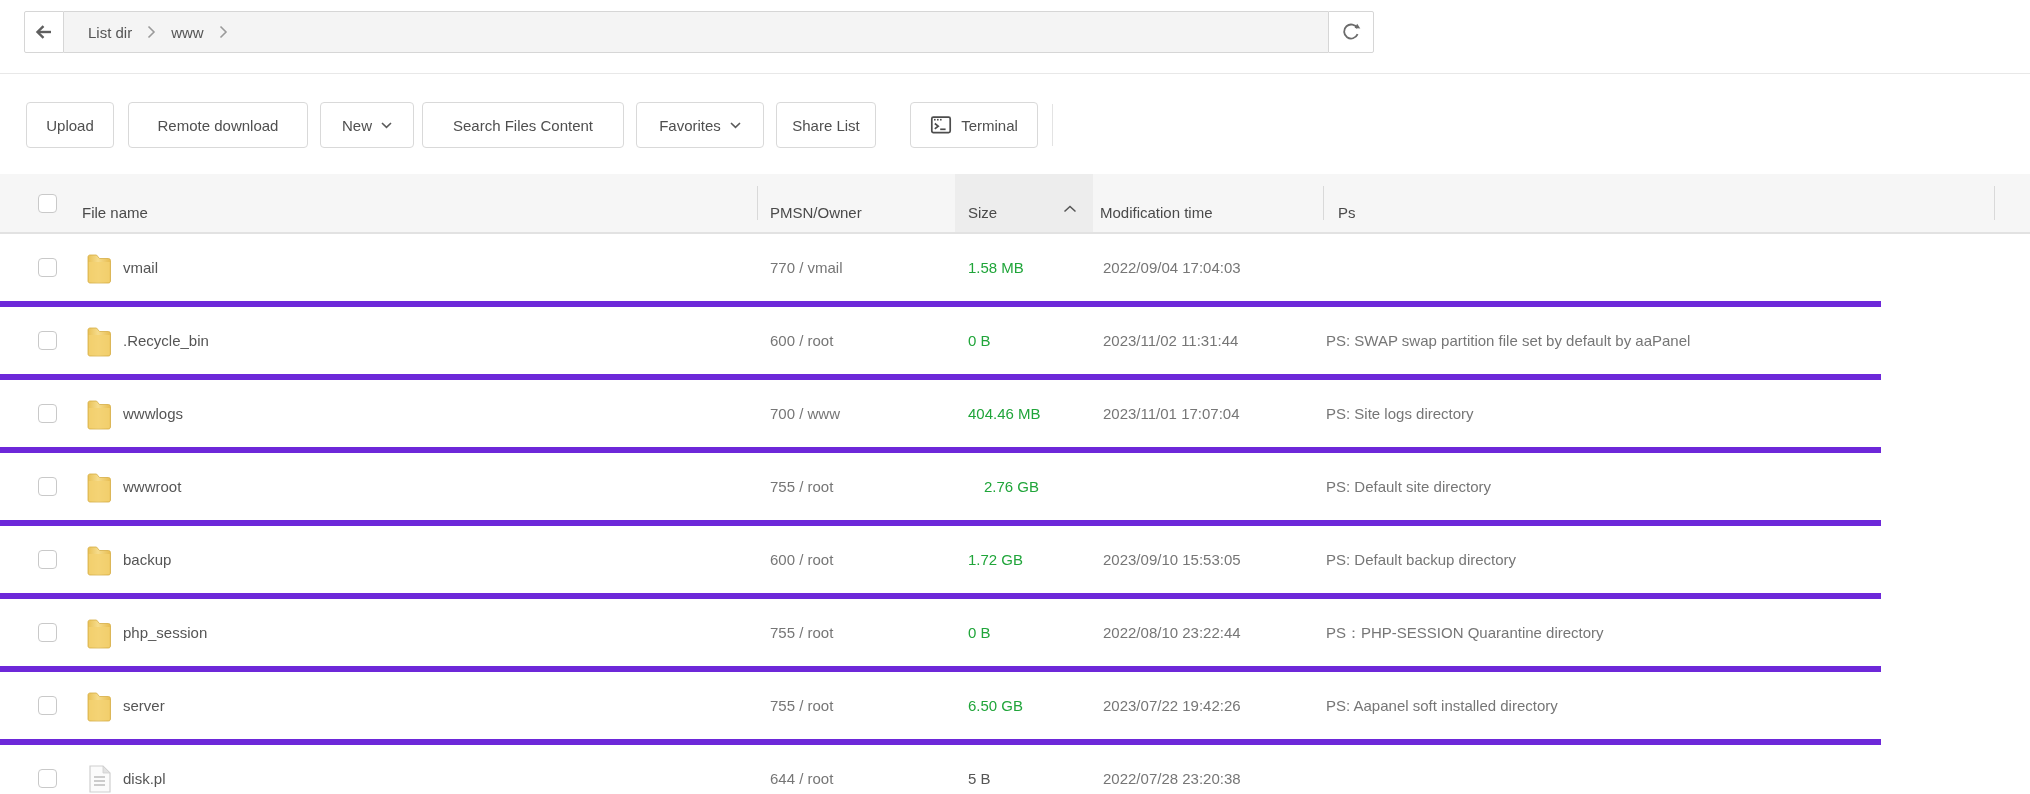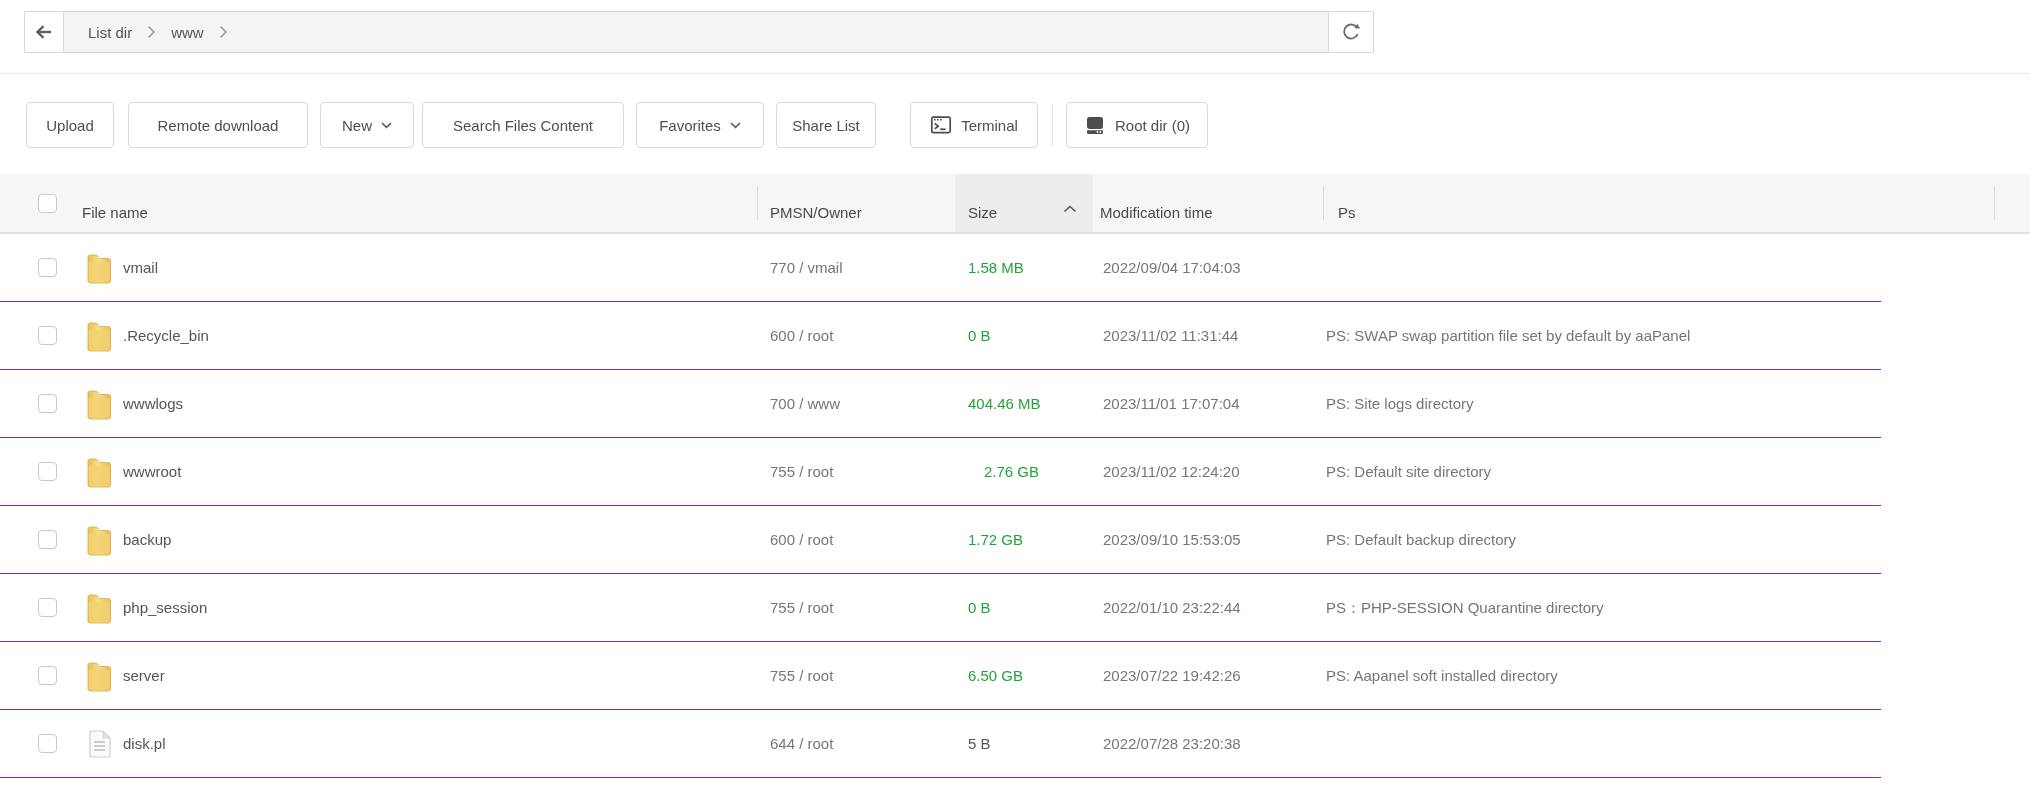--- a/index.html
+++ b/index.html
@@ -27,21 +27,21 @@
   
   .thead{position:absolute;left:0;top:174px;width:2030px;height:58px;background:#f6f6f6;border-bottom:2px solid #e2e2e2;color:#4a4a4a;}
   .thead .label{position:absolute;top:10px;line-height:58px;}
   .col-sep{position:absolute;top:12px;width:1px;height:34px;background:#d9d9d9;}
   .size-hcell{position:absolute;left:955px;top:0;width:138px;height:58px;background:#ededed;cursor:pointer;}
   .size-hcell .label{left:13px;}
   .sort-caret{position:absolute;right:16px;top:25px;}
 
   
   .tbody{position:absolute;left:0;top:234px;width:2030px;}
-  .frow{position:relative;width:1881px;height:67px;border-bottom:1px solid #6d28d9;text-align:right;}
+  .frow{position:relative;width:1881px;height:67px;border-bottom:6px solid #6d28d9;text-align:right;}
   .frow .cell{position:absolute;top:0;line-height:67px;white-space:nowrap;}
   .c-pmsn{left:770px;color:#767676;}
   .c-size{left:968px;}
   .c-size.link{cursor:pointer;}
   .c-size.plain{color:#555;}
   .c-time{left:1103px;color:#767676;}
   .c-ps{left:1326px;color:#767676;}
   .c-name{left:123px;color:#555;cursor:pointer;}
   .row-icon{position:absolute;left:86px;top:17px;width:26px;height:34px;}
   .row-icon.file{left:88px;top:19px;width:24px;height:30px;}
@@ -123,31 +123,20 @@
         <rect x="4" y="4.9" width="1.6" height="1.6" fill="#4c4c4c"></rect>
         <rect x="7" y="4.9" width="1.6" height="1.6" fill="#4c4c4c"></rect>
         <rect x="10" y="4.9" width="1.6" height="1.6" fill="#4c4c4c"></rect>
         <polyline points="4.8,9.5 8.2,12.2 4.8,14.9" stroke="#4c4c4c" stroke-width="1.7" fill="none"></polyline>
         <line x1="10.2" y1="15.3" x2="15.6" y2="15.3" stroke="#4c4c4c" stroke-width="1.7"></line>
       </svg>
     </span>
     <span>Terminal</span>
   </div>
   <div class="tb-divider"></div>
-  <div class="tbtn" style="left:1066px;width:142px;">
-    <span class="iconbox">
-      <svg width="22" height="22" viewBox="0 0 22 22">
-        <rect x="3" y="3" width="16" height="12" rx="2.4" fill="#4c4c4c"></rect>
-        <path d="M3 16.2 h16 v2.6 a1.2 1.2 0 0 1 -1.2 1.2 h-13.6 a1.2 1.2 0 0 1 -1.2 -1.2 Z" fill="#4c4c4c"></path>
-        <circle cx="16.4" cy="18" r="0.9" fill="#fff"></circle>
-        <circle cx="13.4" cy="18" r="0.9" fill="#fff"></circle>
-      </svg>
-    </span>
-    <span>Root dir (0)</span>
-  </div>
 
   <div class="thead">
     <div class="checkbox"></div>
     <div class="label" style="left:82px;">File name</div>
     <div class="col-sep" style="left:757px;"></div>
     <div class="label" style="left:770px;">PMSN/Owner</div>
     <div class="size-hcell">
       <div class="label">Size</div>
       <span class="sort-caret">
         <svg width="14" height="8" viewBox="0 0 14 8">
@@ -232,21 +221,20 @@
               <stop offset="1" stop-color="#e7bc50"></stop>
           </linearGradient>
         </defs>
         <path d="M2 6 C2 4.9 2.9 4 4 4 L10.5 4 L13.5 7.5 L22.5 7.5 C23.6 7.5 24.5 8.4 24.5 9.5 L24.5 30 C24.5 31.1 23.6 32 22.5 32 L4 32 C2.9 32 2 31.1 2 30 Z" fill="url(#fg)" stroke="#d6ad45" stroke-width="0.8"></path>
         <path d="M2.8 11 L23.7 11 L23.7 30 C23.7 30.7 23.2 31.2 22.5 31.2 L4 31.2 C3.3 31.2 2.8 30.7 2.8 30 Z" fill="#f3d171" opacity="0.85"></path>
       </svg>
 
       <div class="cell c-name">wwwroot</div>
       <div class="cell c-pmsn">755 / root</div>
       <div class="cell c-size link" style="color: rgb(32, 165, 58); margin-left: 16px;">2.76 GB</div>
-      <div class="cell c-time">2023/11/02 12:24:20</div>
       <div class="cell c-ps">PS: Default site directory</div>
     </div>
       <div class="frow">
       <div class="checkbox"></div>
       <svg class="row-icon icon-folder" viewBox="0 0 26 34">
         <defs>
           <linearGradient id="fg" x1="0" y1="0" x2="1" y2="0">
             <stop offset="0" stop-color="#e9c156"></stop>
               <stop offset="0.45" stop-color="#f6dc8c"></stop>
               <stop offset="1" stop-color="#e7bc50"></stop>
@@ -272,21 +260,21 @@
               <stop offset="1" stop-color="#e7bc50"></stop>
           </linearGradient>
         </defs>
         <path d="M2 6 C2 4.9 2.9 4 4 4 L10.5 4 L13.5 7.5 L22.5 7.5 C23.6 7.5 24.5 8.4 24.5 9.5 L24.5 30 C24.5 31.1 23.6 32 22.5 32 L4 32 C2.9 32 2 31.1 2 30 Z" fill="url(#fg)" stroke="#d6ad45" stroke-width="0.8"></path>
         <path d="M2.8 11 L23.7 11 L23.7 30 C23.7 30.7 23.2 31.2 22.5 31.2 L4 31.2 C3.3 31.2 2.8 30.7 2.8 30 Z" fill="#f3d171" opacity="0.85"></path>
       </svg>
 
       <div class="cell c-name">php_session</div>
       <div class="cell c-pmsn">755 / root</div>
       <div class="cell c-size link" style="color: rgb(32, 165, 58);">0 B</div>
-      <div class="cell c-time">2022/01/10 23:22:44</div>
+      <div class="cell c-time">2022/08/10 23:22:44</div>
       <div class="cell c-ps">PS：PHP-SESSION Quarantine directory</div>
     </div>
       <div class="frow">
       <div class="checkbox"></div>
       <svg class="row-icon icon-folder" viewBox="0 0 26 34">
         <defs>
           <linearGradient id="fg" x1="0" y1="0" x2="1" y2="0">
             <stop offset="0" stop-color="#e9c156"></stop>
               <stop offset="0.45" stop-color="#f6dc8c"></stop>
               <stop offset="1" stop-color="#e7bc50"></stop>

